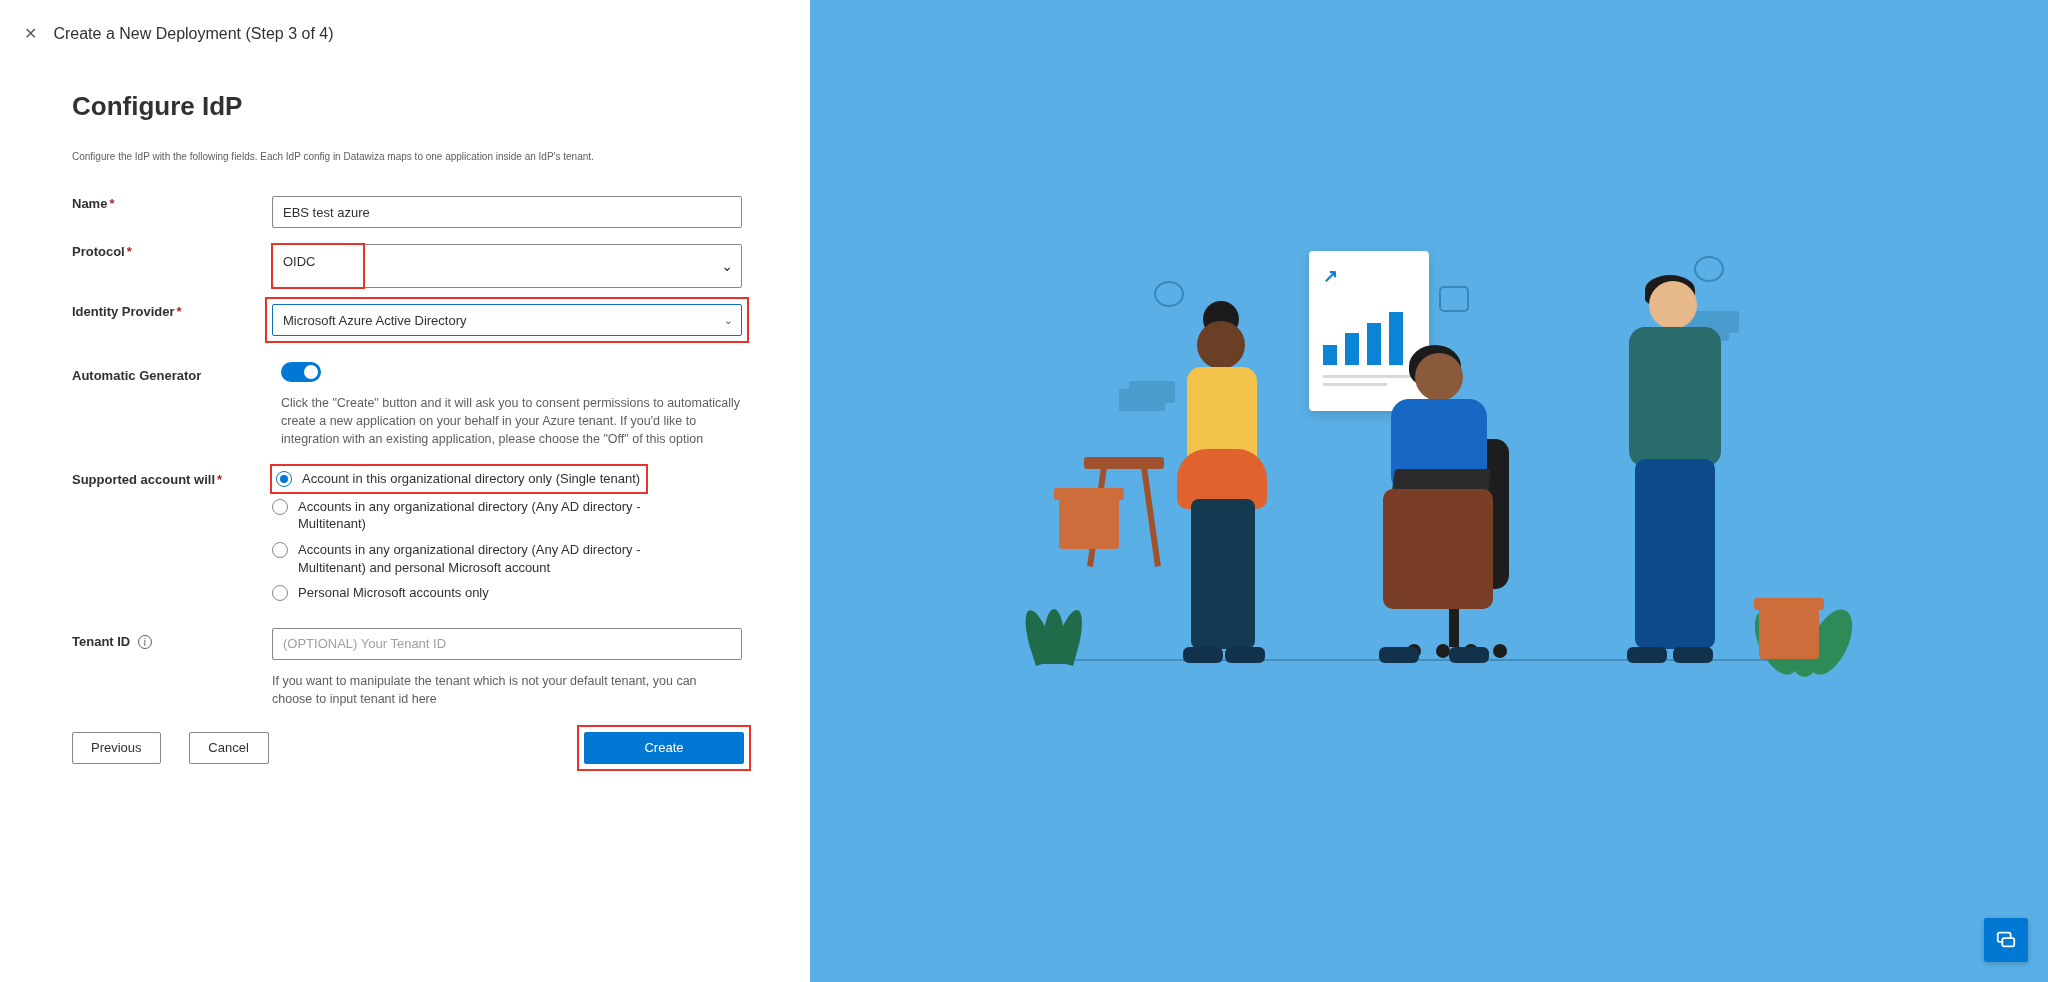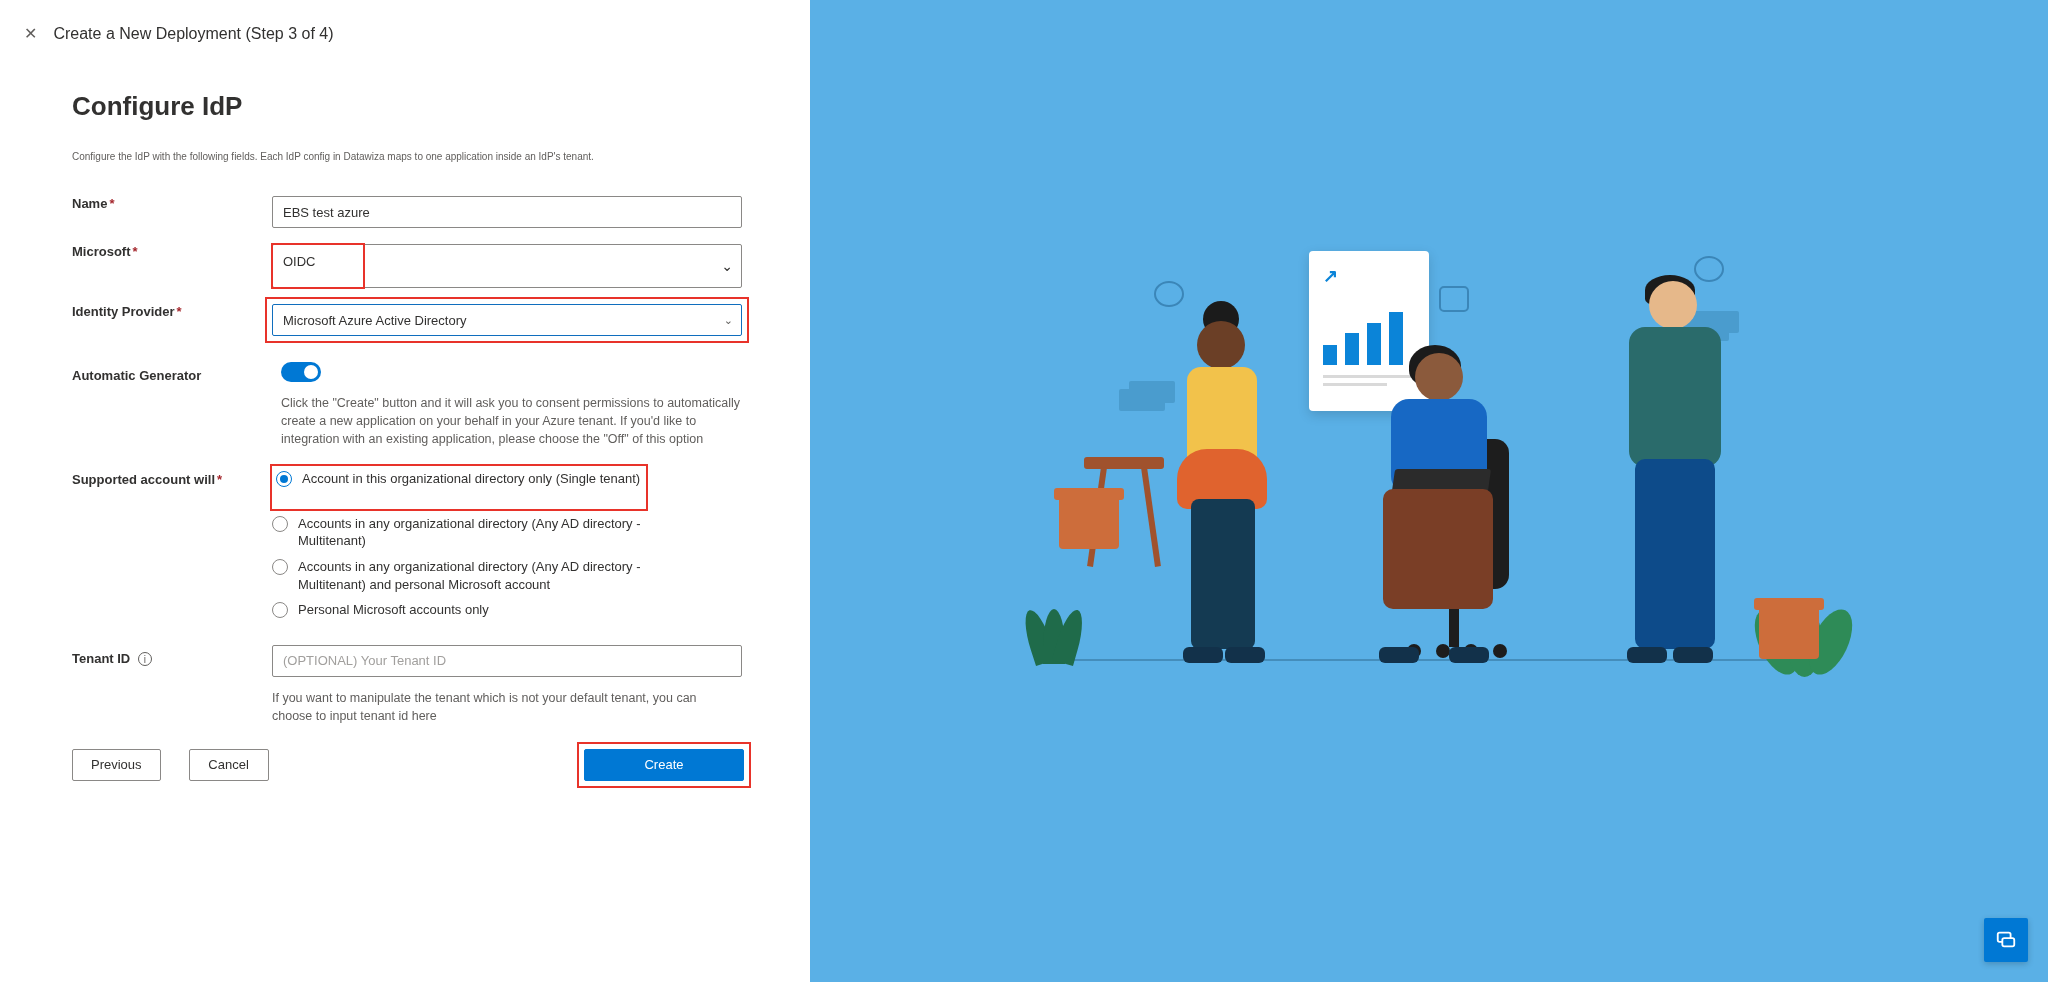--- a/index.html
+++ b/index.html
@@ -193,21 +193,21 @@
         <div class="label-col">
           <span>Name</span><span class="required">*</span>
         </div>
         <div class="field-col">
           <input type="text" class="text-input" value="EBS test azure" style="">
         </div>
       </div>
 
       <div class="form-row align-center">
         <div class="label-col">
-          <span>Microsoft</span><span class="required">*</span>
+          <span>Protocol</span><span class="required">*</span>
         </div>
         <div class="field-col protocol-wrap">
           <div style="width:100%; height:44px; border:1px solid #8a8886; border-radius:2px; position:relative; display:flex; align-items:center;">
             <span class="protocol-highlight highlight-red-tight" style="height:100%;">
               <span class="select" style="border:none; width:90px;">
                 <span>OIDC</span>
               </span>
             </span>
             <span class="chev" style="position:absolute; right:8px;">⌄</span>
           </div>
@@ -239,21 +239,21 @@
           <p class="help-text">Click the "Create" button and it will ask you to consent permissions to automatically create a new application on your behalf in your Azure tenant. If you'd like to integration with an existing application, please choose the "Off" of this option</p>
         </div>
       </div>
 
       <div class="form-row" style="margin-top:18px;">
         <div class="label-col">
           <span>Supported account will</span><span class="required">*</span>
         </div>
         <div class="field-col">
           <div class="radio-highlight highlight-red-tight" style="margin-bottom:6px;">
-            <div class="radio-option" style="margin-bottom:17px;">
+            <div class="radio-option" style="margin-bottom:0;">
               <span class="radio-circle checked"></span>
               <span class="radio-label">Account in this organizational directory only (Single tenant)</span>
             </div>
           </div>
           <div class="radio-option">
             <span class="radio-circle"></span>
             <span class="radio-label">Accounts in any organizational directory (Any AD directory - Multitenant)</span>
           </div>
           <div class="radio-option">
             <span class="radio-circle"></span>

